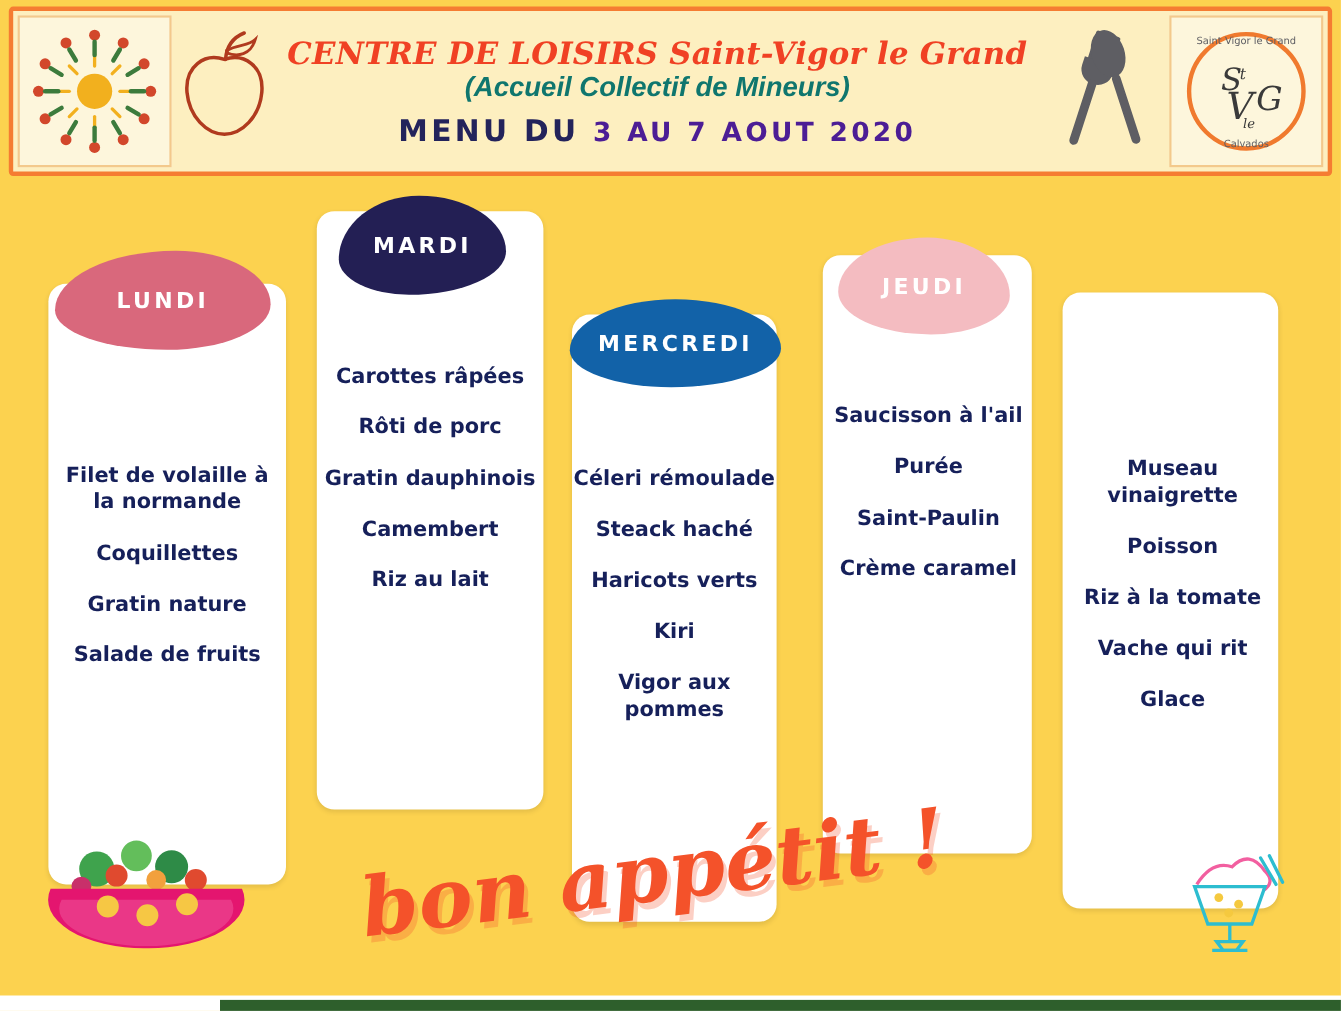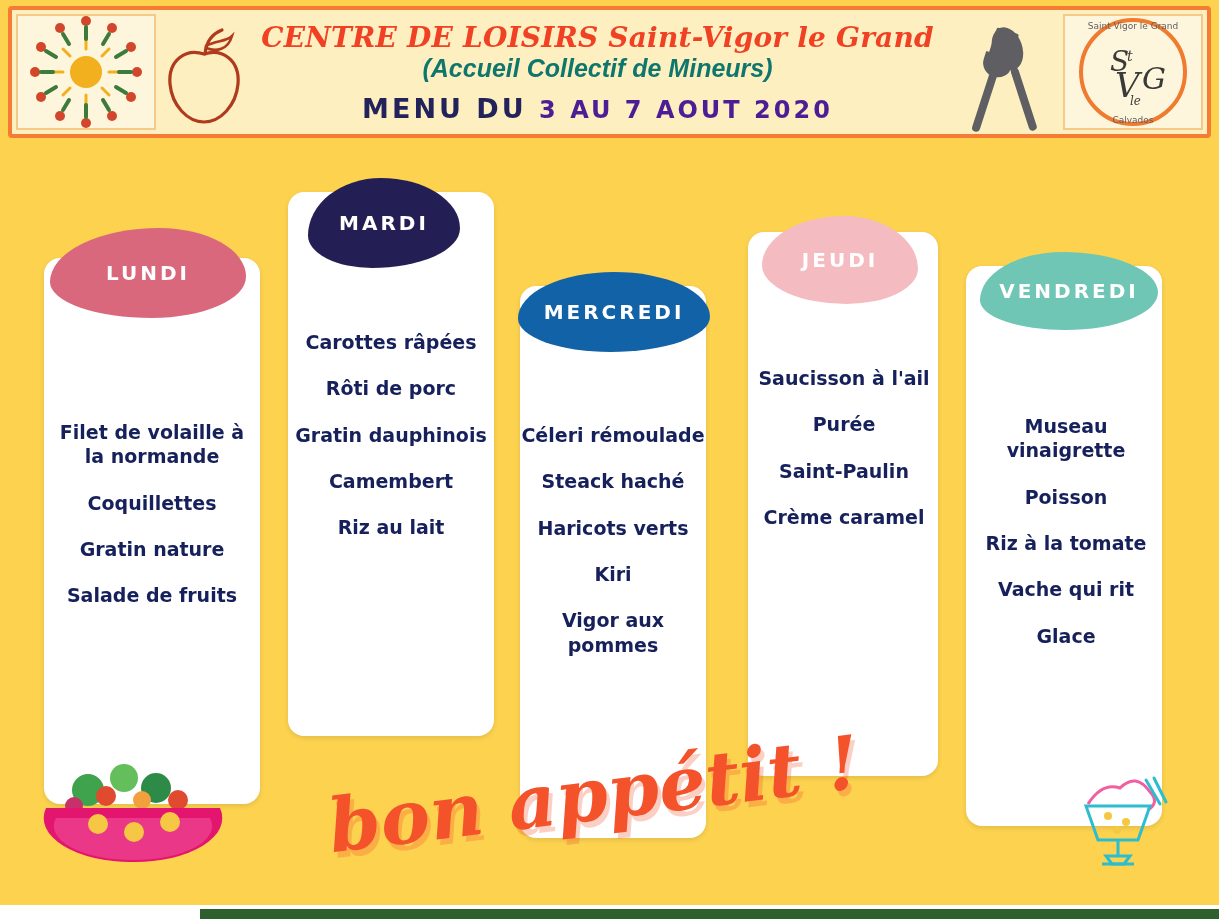--- a/index.html
+++ b/index.html
@@ -20,21 +20,21 @@
     background: #FCD24F;
     box-sizing: border-box;
     overflow: hidden;
   }
   
   .header {
     position: absolute;
     left: 8px;
     top: 6px;
     width: 1203px;
-    height: 132px;
+    height: 154px;
     background: #FDEFC0;
     border: 4px solid #F57C32;
     border-radius: 4px;
     box-sizing: border-box;
     display: flex;
     align-items: stretch;
   }
   .header-logo-left {
     width: 140px;
     margin: 4px 0 4px 4px;
@@ -314,21 +314,20 @@
   <div class="card" id="card-lundi"></div>
   <div class="card" id="card-mardi"></div>
   <div class="card" id="card-mercredi"></div>
   <div class="card" id="card-jeudi"></div>
   <div class="card" id="card-vendredi"></div>
 
   <div class="blob b-lundi" id="blob-lundi">LUNDI</div>
   <div class="blob b-mardi" id="blob-mardi">MARDI</div>
   <div class="blob b-mercredi" id="blob-mercredi">MERCREDI</div>
   <div class="blob b-jeudi" id="blob-jeudi">JEUDI</div>
-  <div class="blob b-vendredi" id="blob-vendredi">VENDREDI</div>
 
   <div class="dishes" id="dishes-lundi">
     <div class="dish">Filet de volaille à la normande</div>
     <div class="dish">Coquillettes</div>
     <div class="dish">Gratin nature</div>
     <div class="dish">Salade de fruits</div>
   </div>
 
   <div class="dishes" id="dishes-mardi">
     <div class="dish">Carottes râpées</div>

